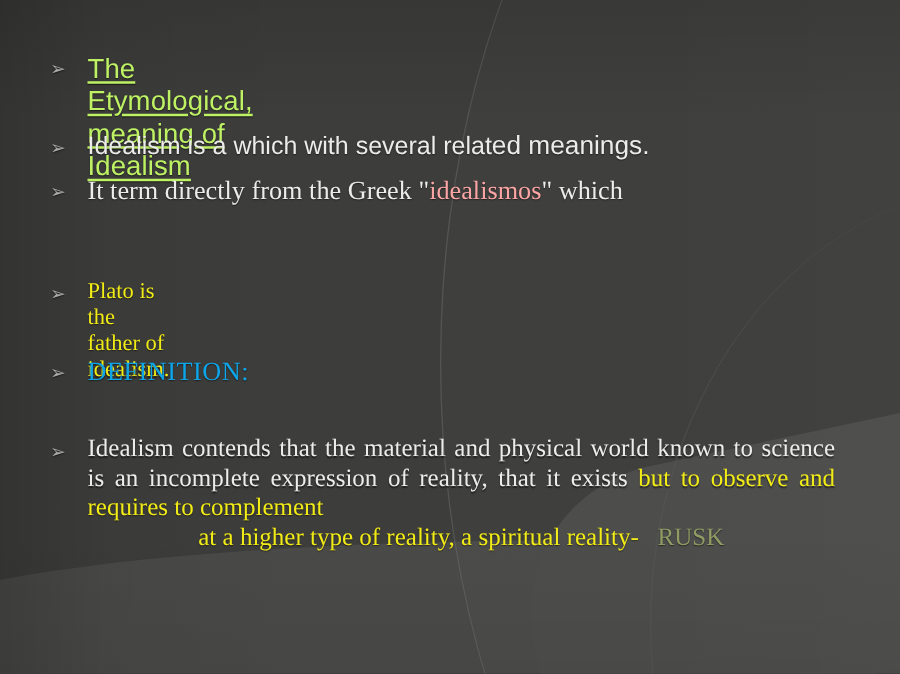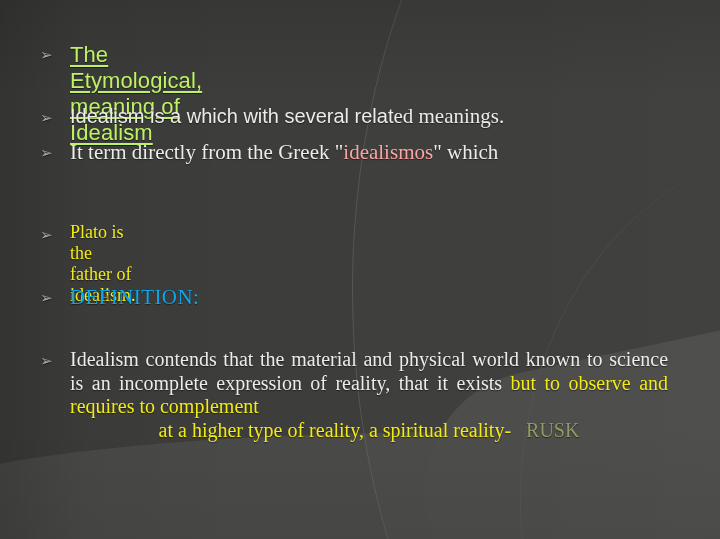--- a/index.html
+++ b/index.html
@@ -131,21 +131,21 @@
   
   #row-def1 { top: 104px; }
   #row-def1 .bullet-marker { top: 7px; }
   #def1-text {
     top: 0;
     font-size: 21px;
     color: #ececea;
     white-space: nowrap;
   }
   .sans { font-family: "Liberation Sans", sans-serif; font-size: 20px; }
-  .serif { font-family: Liberation Serif, serif; }
+  .serif { font-family: Liberation Sans, sans-serif; }
 
   
   #row-greek { top: 140px; }
   #row-greek .bullet-marker { top: 6px; }
   #greek-text {
     top: 0;
     width: 600px;
     font-size: 21px;
     color: #ececea;
     line-height: 1.18;

